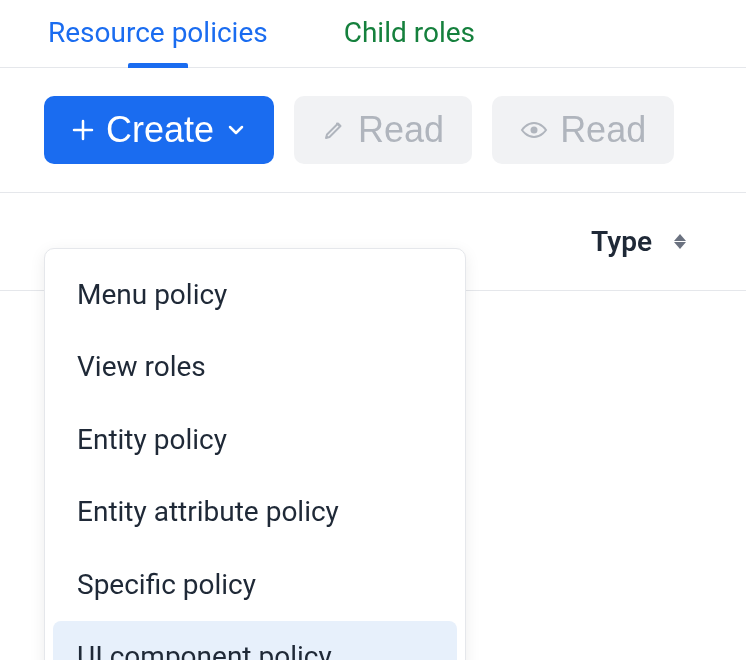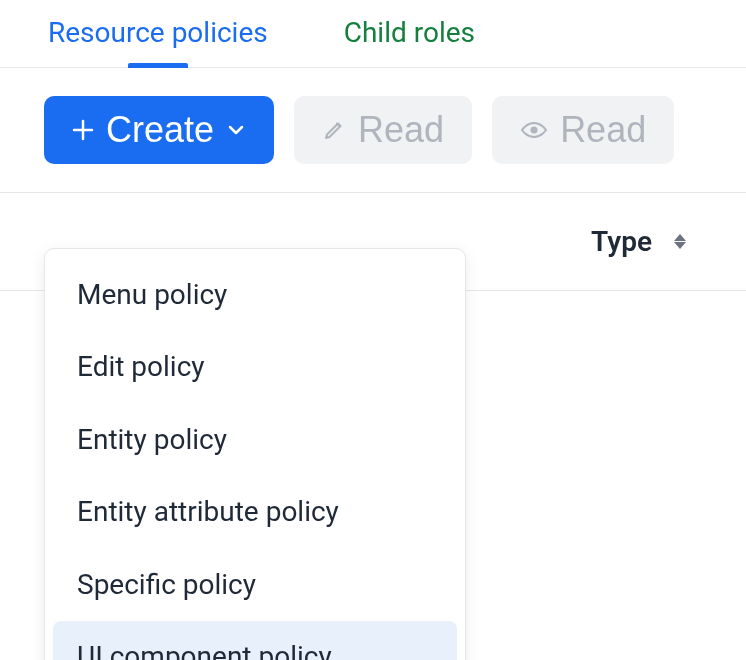--- a/index.html
+++ b/index.html
@@ -192,21 +192,21 @@
         <span class="tri down"></span>
       </span>
     </div>
   </div>
 
   <div class="dropdown">
     <div class="dropdown-item">
       <span>Menu policy</span>
     </div>
     <div class="dropdown-item">
-      <span>Edit policy</span>
+      <span>View roles</span>
     </div>
     <div class="dropdown-item">
       <span>Entity policy</span>
     </div>
     <div class="dropdown-item">
       <span>Entity attribute policy</span>
     </div>
     <div class="dropdown-item">
       <span>Specific policy</span>
     </div>

